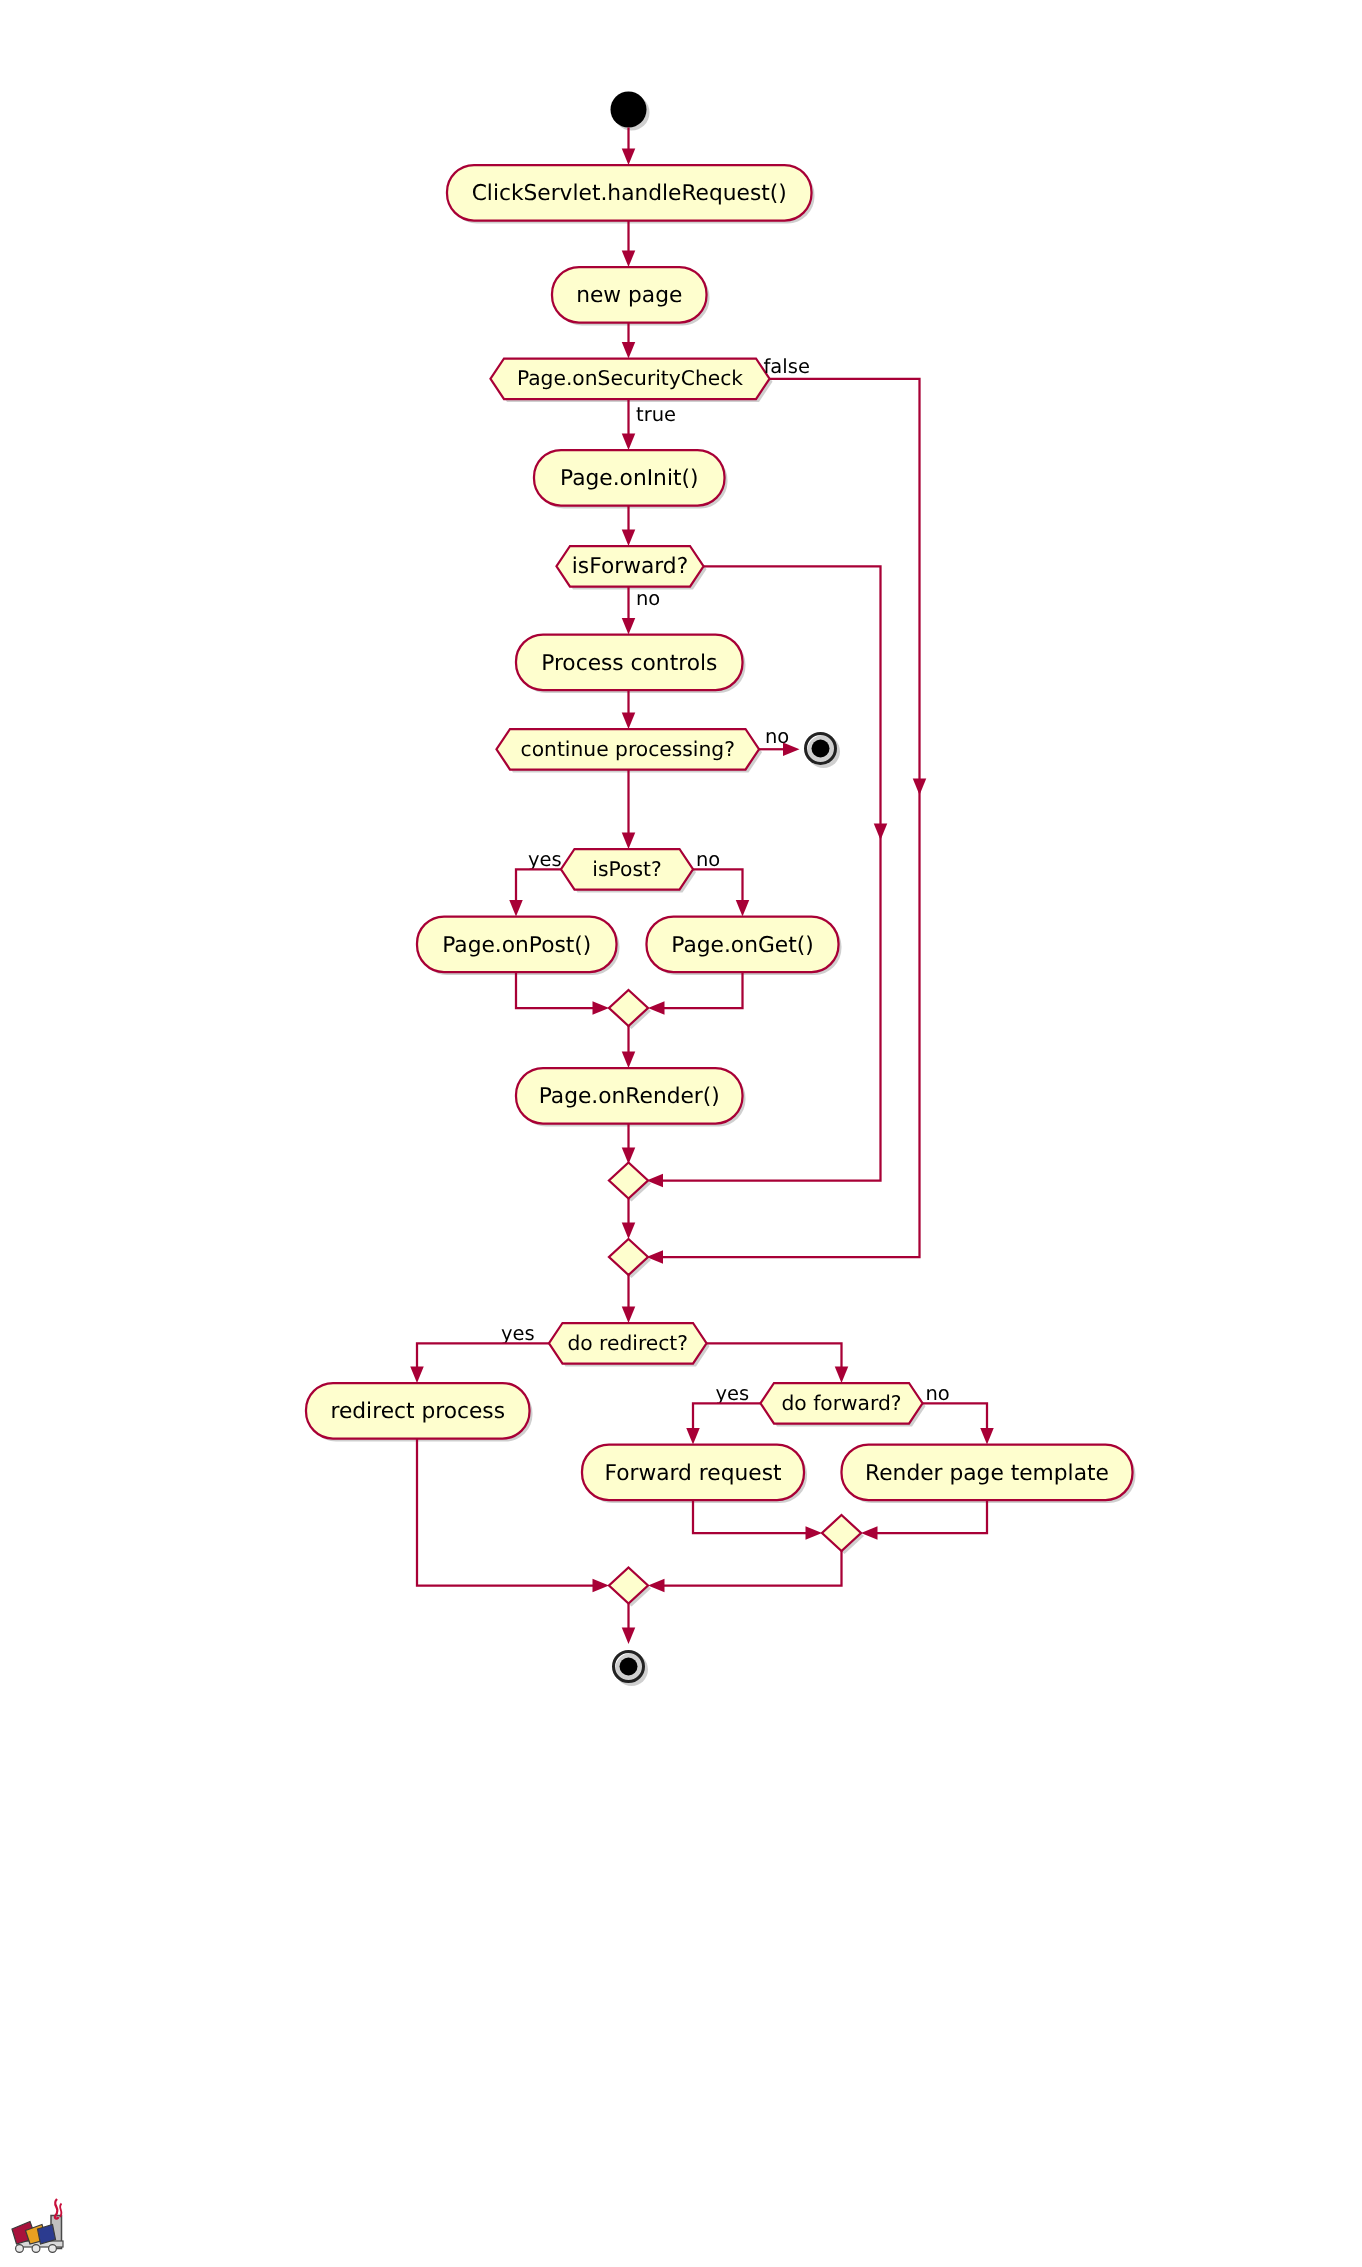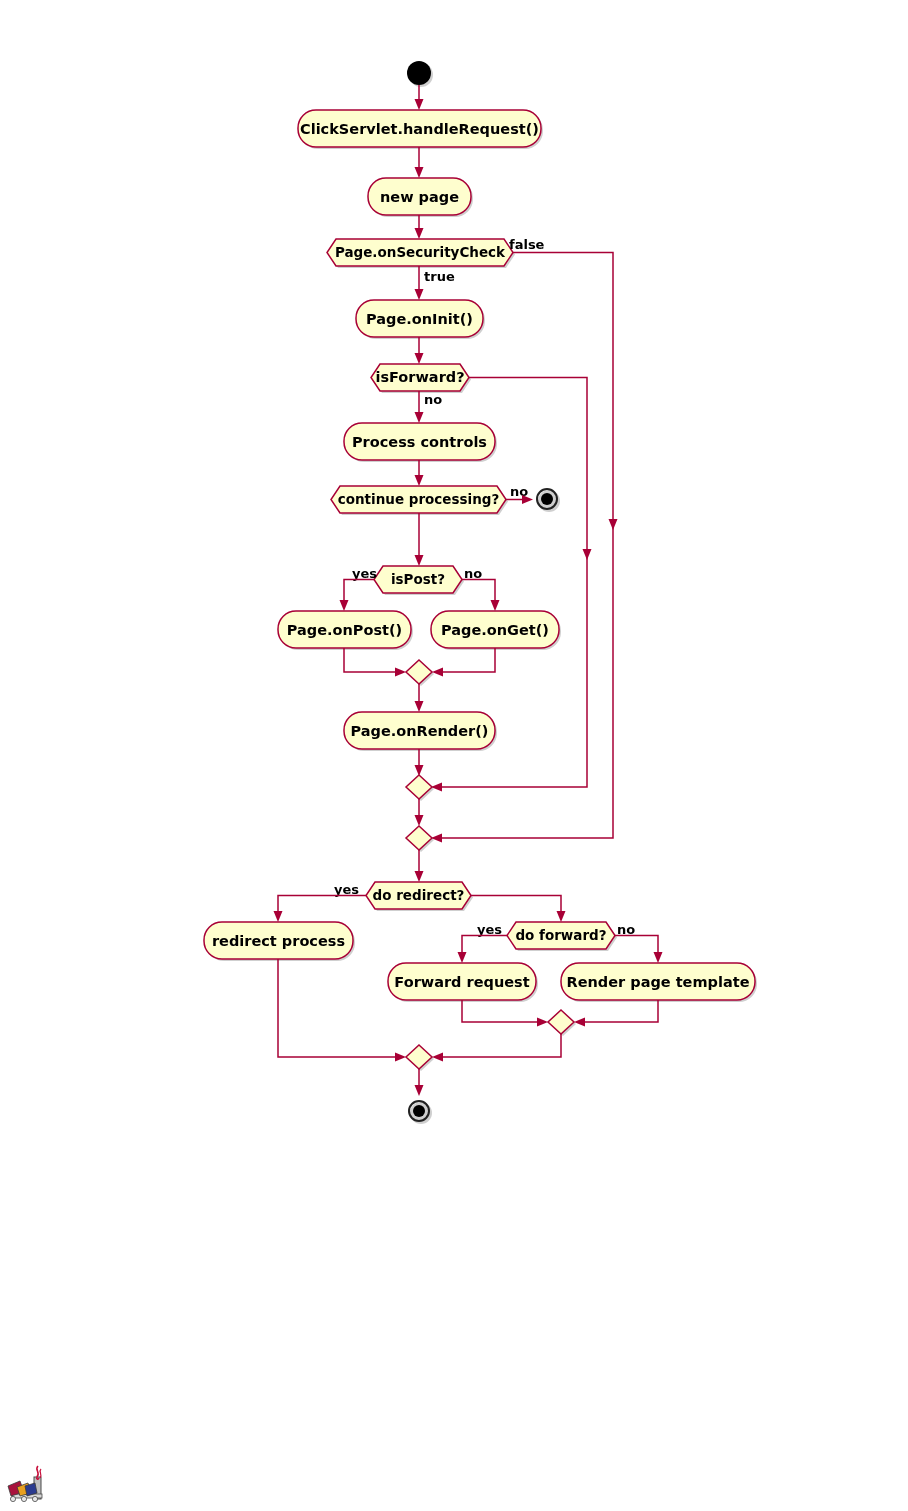--- a/index.html
+++ b/index.html
@@ -13,21 +13,20 @@
     position: relative;
     overflow: hidden;
     font-family: "DejaVu Sans", sans-serif;
   }
   #diagram-root {
     position: absolute;
     left: 0;
     top: 0;
     width: 832px;
     height: 1511px;
-    font-weight: bold;
   }
   svg#activity-diagram {
     display: block;
     width: 908px;
     height: 1511px;
   }
   .node-label {
     font-family: "DejaVu Sans", sans-serif;
     font-size: 14.5px;
     fill: #000000;

